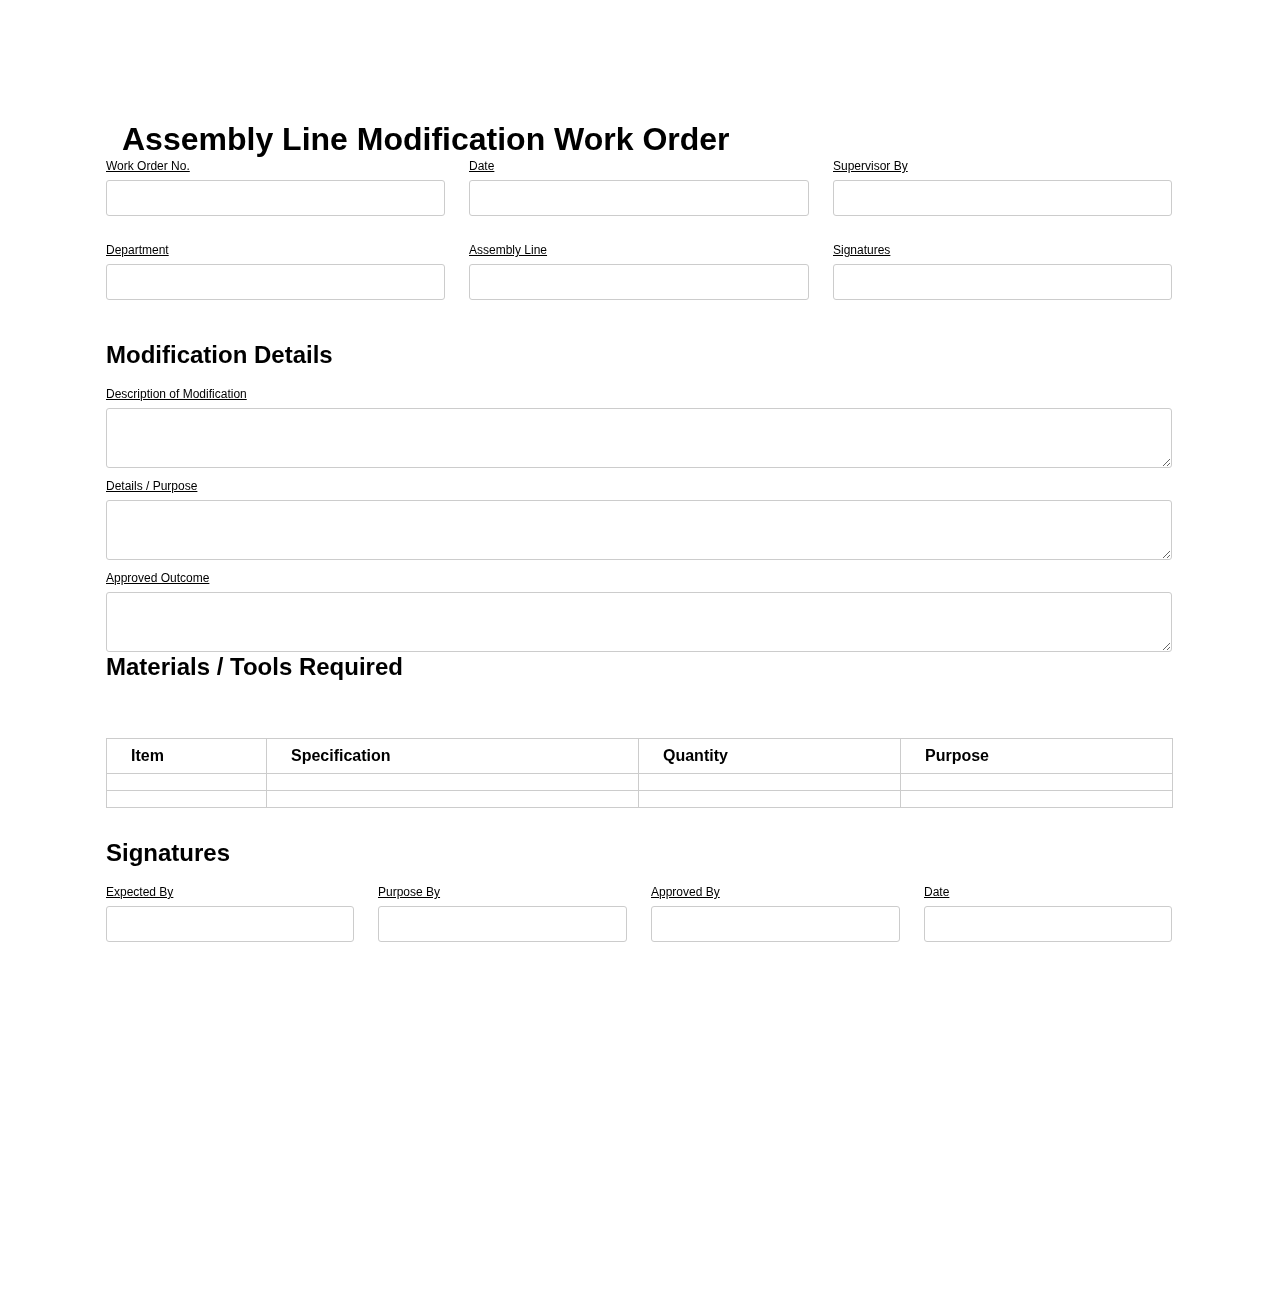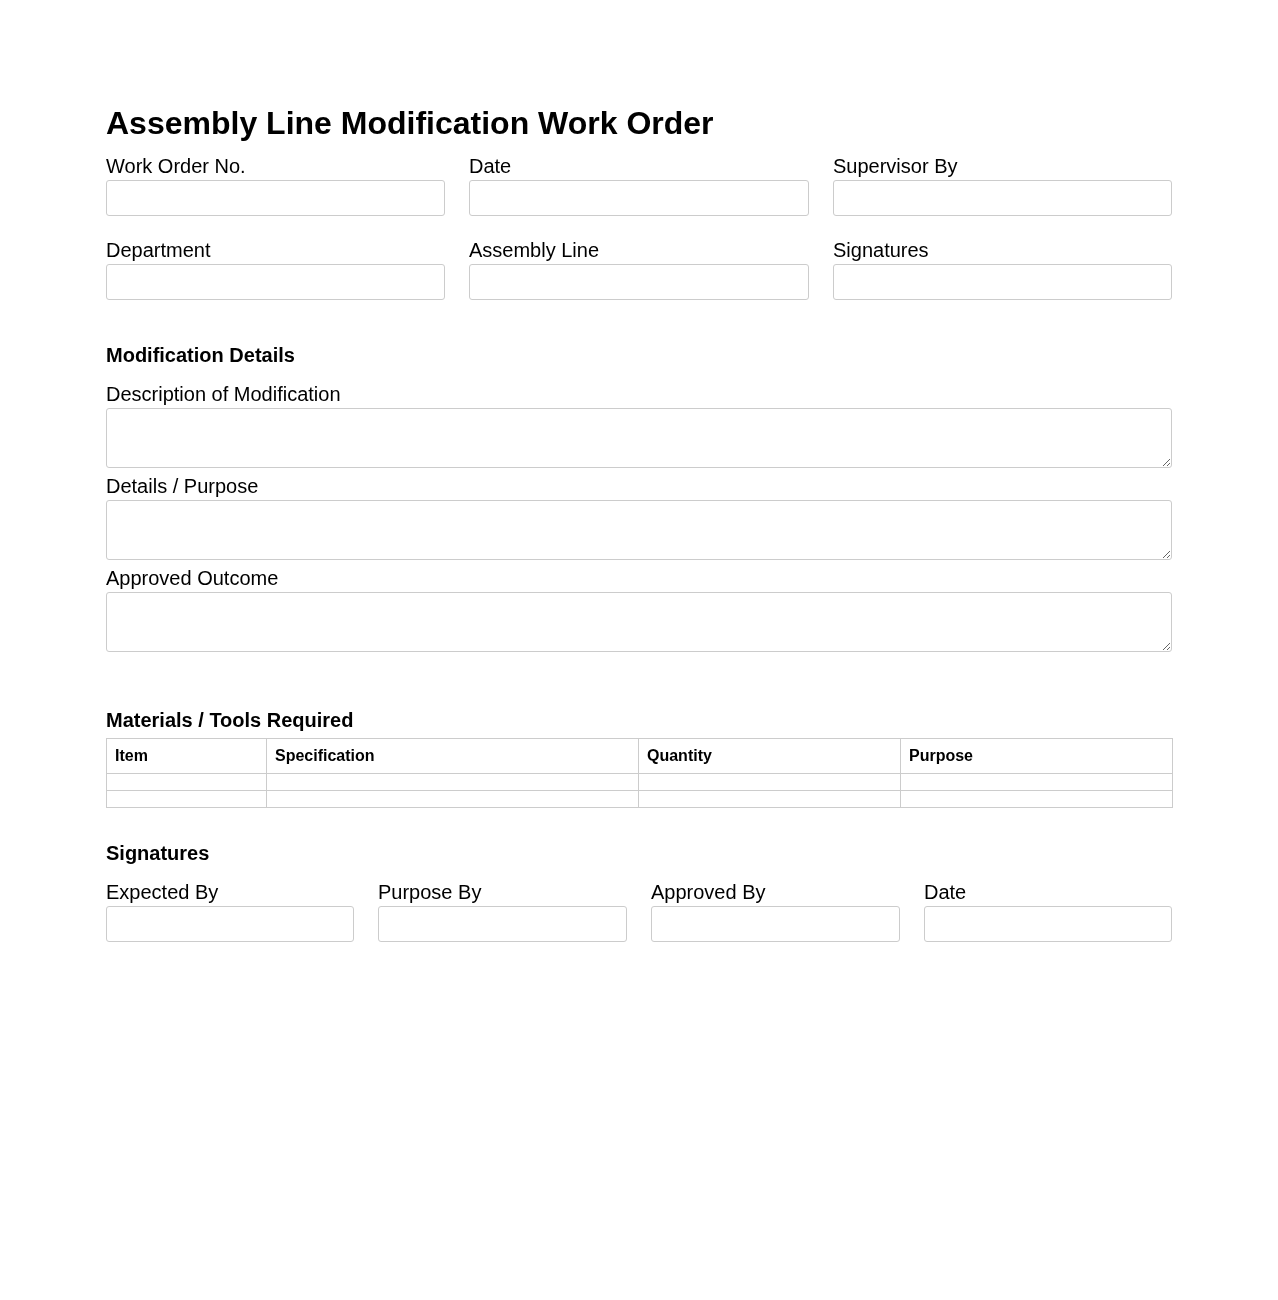--- a/index.html
+++ b/index.html
@@ -4,43 +4,43 @@
 <style>
   html, body { margin: 0; padding: 0; background: #ffffff; }
   body {
     width: 1278px; height: 1300px;
     font-family: "Liberation Sans", sans-serif;
     color: #000;
     position: relative;
   }
   .page { position: absolute; left: 106px; top: 0; width: 1066px; }
   h1 {
-    position: absolute; left: 0; top: 103px; margin: 0;
+    position: absolute; left: 0; top: 103px; margin: 16px;
     font-size: 32px; font-weight: bold; line-height: 40px; white-space: nowrap;
   }
   h2 {
     position: absolute; left: 0; margin: 0;
-    font-size: 20px; font-weight: bold; line-height: 28px; white-space: nowrap;
+    font-size: 24px; font-weight: bold; line-height: 28px; white-space: nowrap;
   }
   .label {
-    position: absolute; font-size: 20px; line-height: 18px; white-space: nowrap;
+    position: absolute; font-size: 12px; line-height: 18px; white-space: nowrap; text-decoration: underline;
   }
   .input {
     position: absolute; box-sizing: border-box; height: 36px;
     border: 1px solid #cccccc; border-radius: 3px; background: #fff;
     font-family: "Liberation Sans", sans-serif; font-size: 16px; padding: 0 8px; outline: none;
   }
   textarea.input {
     height: 60px; width: 1066px; left: 0; resize: vertical; padding: 6px 8px;
   }
   table {
     position: absolute; left: 0; top: 738px; width: 1066px;
     border-collapse: collapse; table-layout: fixed;
   }
-  th, td { border: 1px solid #cccccc; text-align: left; padding: 0 8px; }
+  th, td { border: 1px solid #cccccc; text-align: left; padding: 0 24px; }
   th { font-size: 16px; font-weight: bold; height: 34px; }
   td { height: 16px; padding: 0; }
 </style>
 </head>
 <body>
 
 <div class="page">
   <h1>Assembly Line Modification Work Order</h1>
 
   <span class="label" style="left:0;top:157px">Work Order No.</span>
@@ -65,21 +65,21 @@
 
   <span class="label" style="left:0;top:385px">Description of Modification</span>
   <textarea class="input" style="top: 408px;"></textarea>
 
   <span class="label" style="left:0;top:477px">Details / Purpose</span>
   <textarea class="input" style="top: 500px;"></textarea>
 
   <span class="label" style="left:0;top:569px">Approved Outcome</span>
   <textarea class="input" style="top: 592px;"></textarea>
 
-  <h2 style="top:706px">Materials / Tools Required</h2>
+  <h2 style="top:653px">Materials / Tools Required</h2>
 
   <table>
     <colgroup>
       <col style="width:160px">
         <col style="width:372px">
         <col style="width:262px">
         <col style="width:272px">
     </colgroup>
     <thead>
       <tr>

